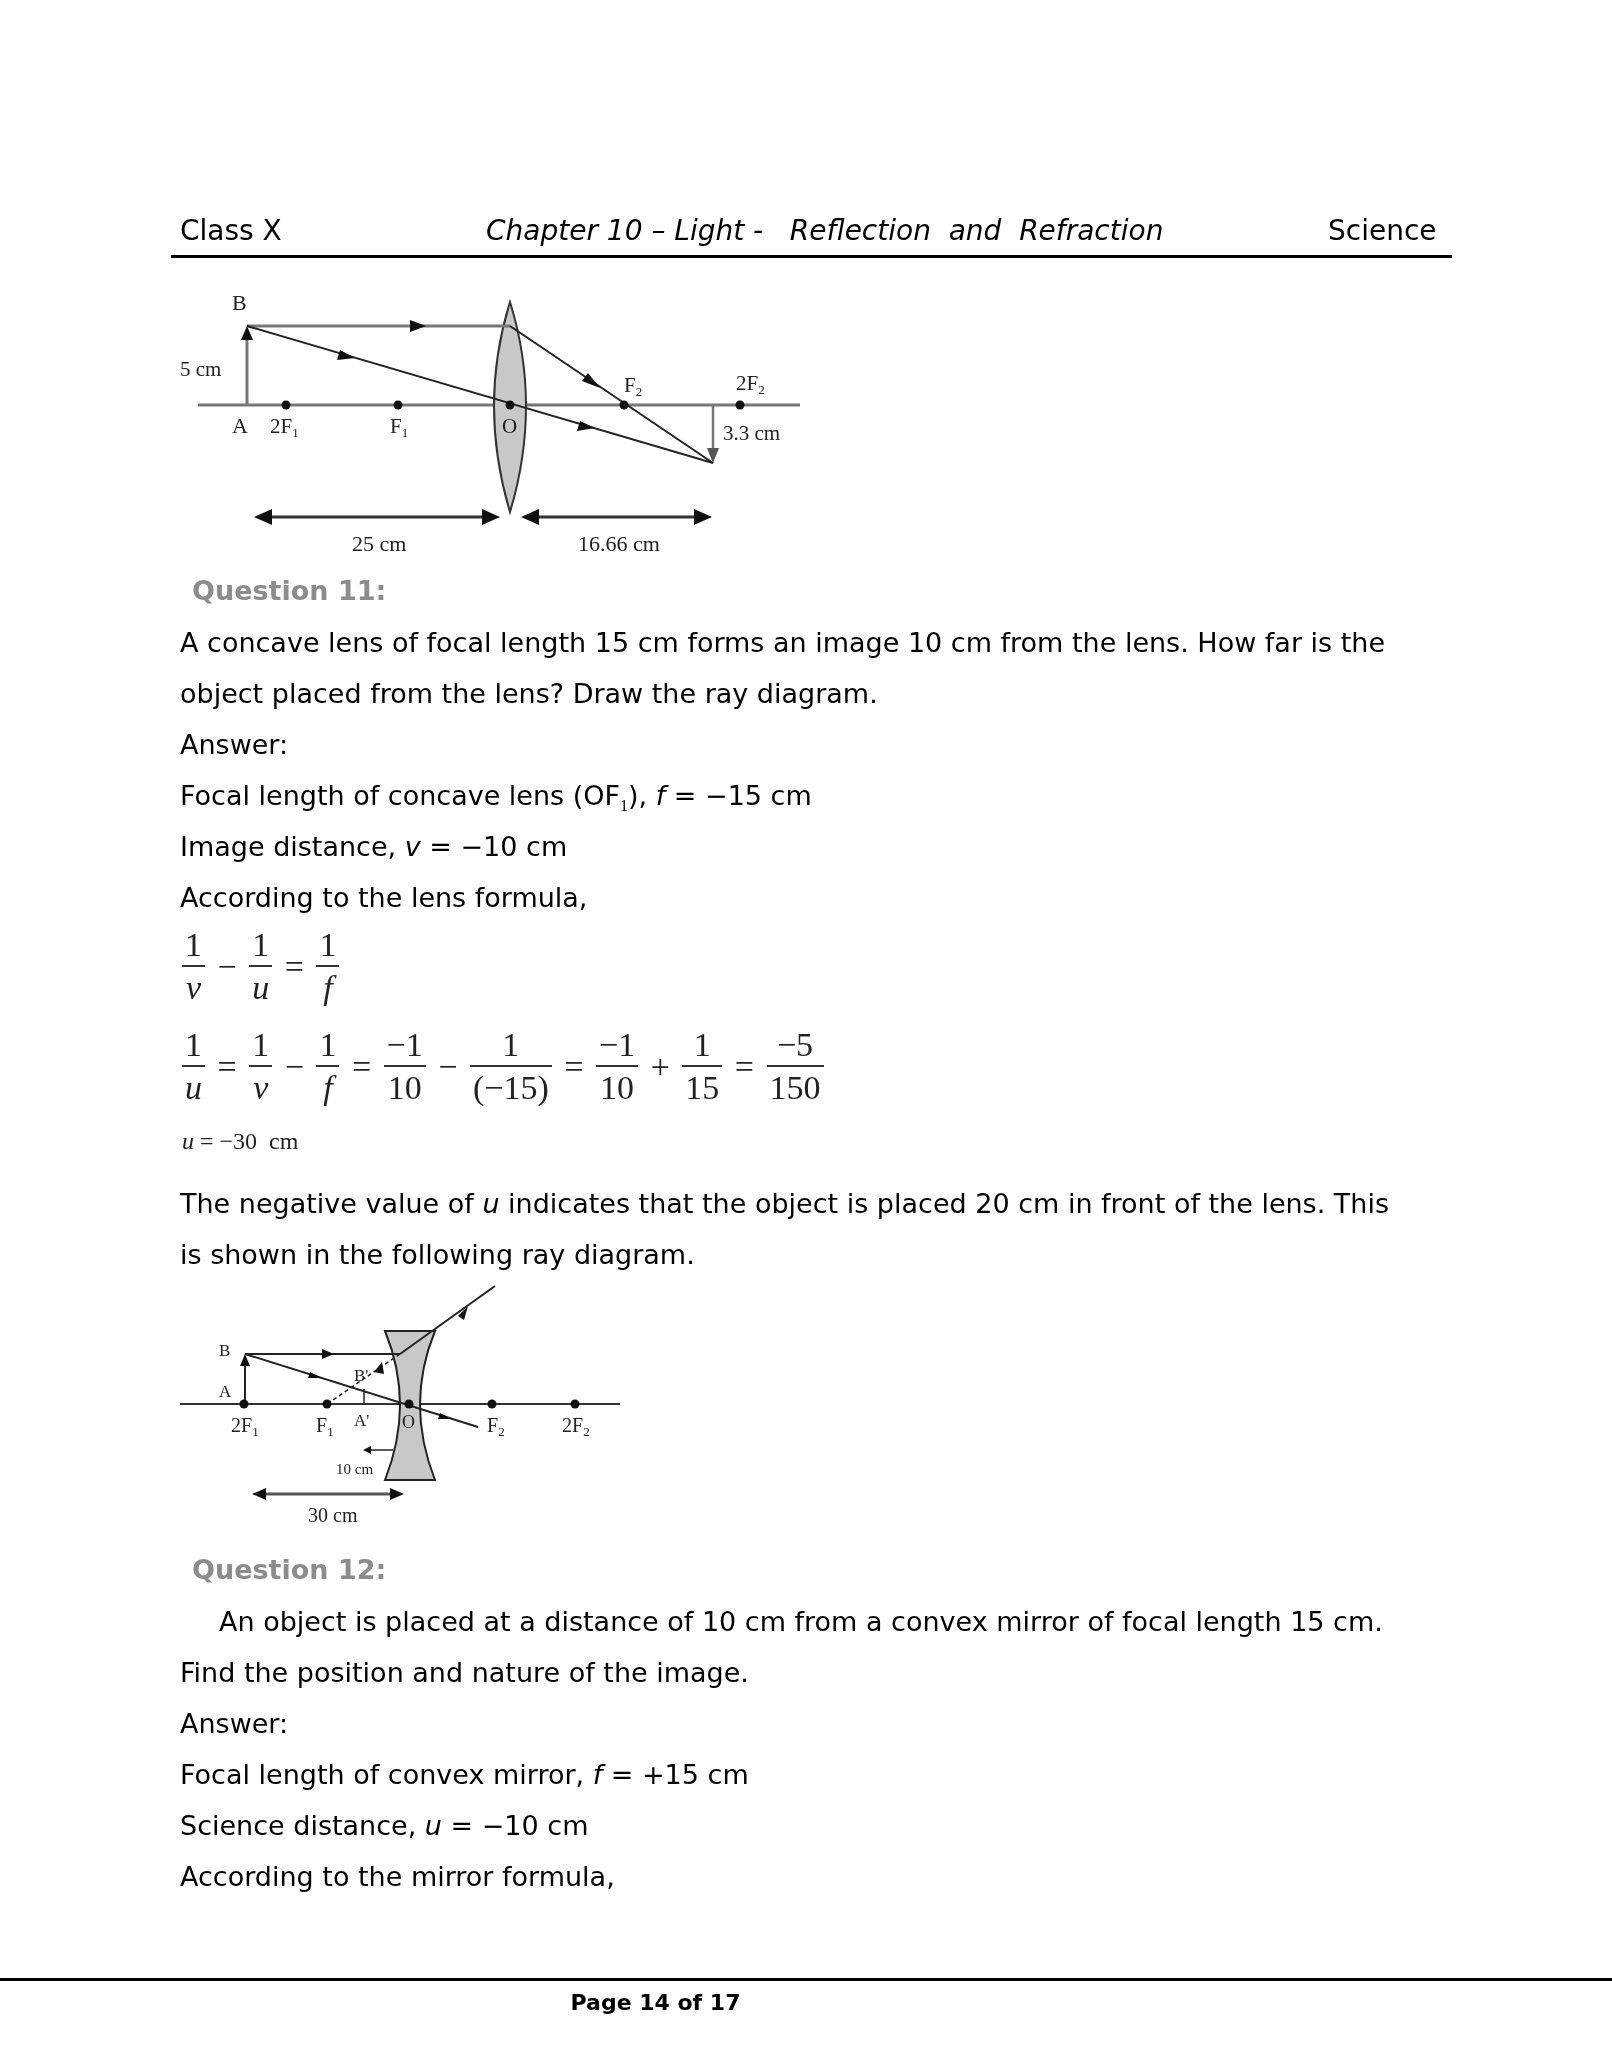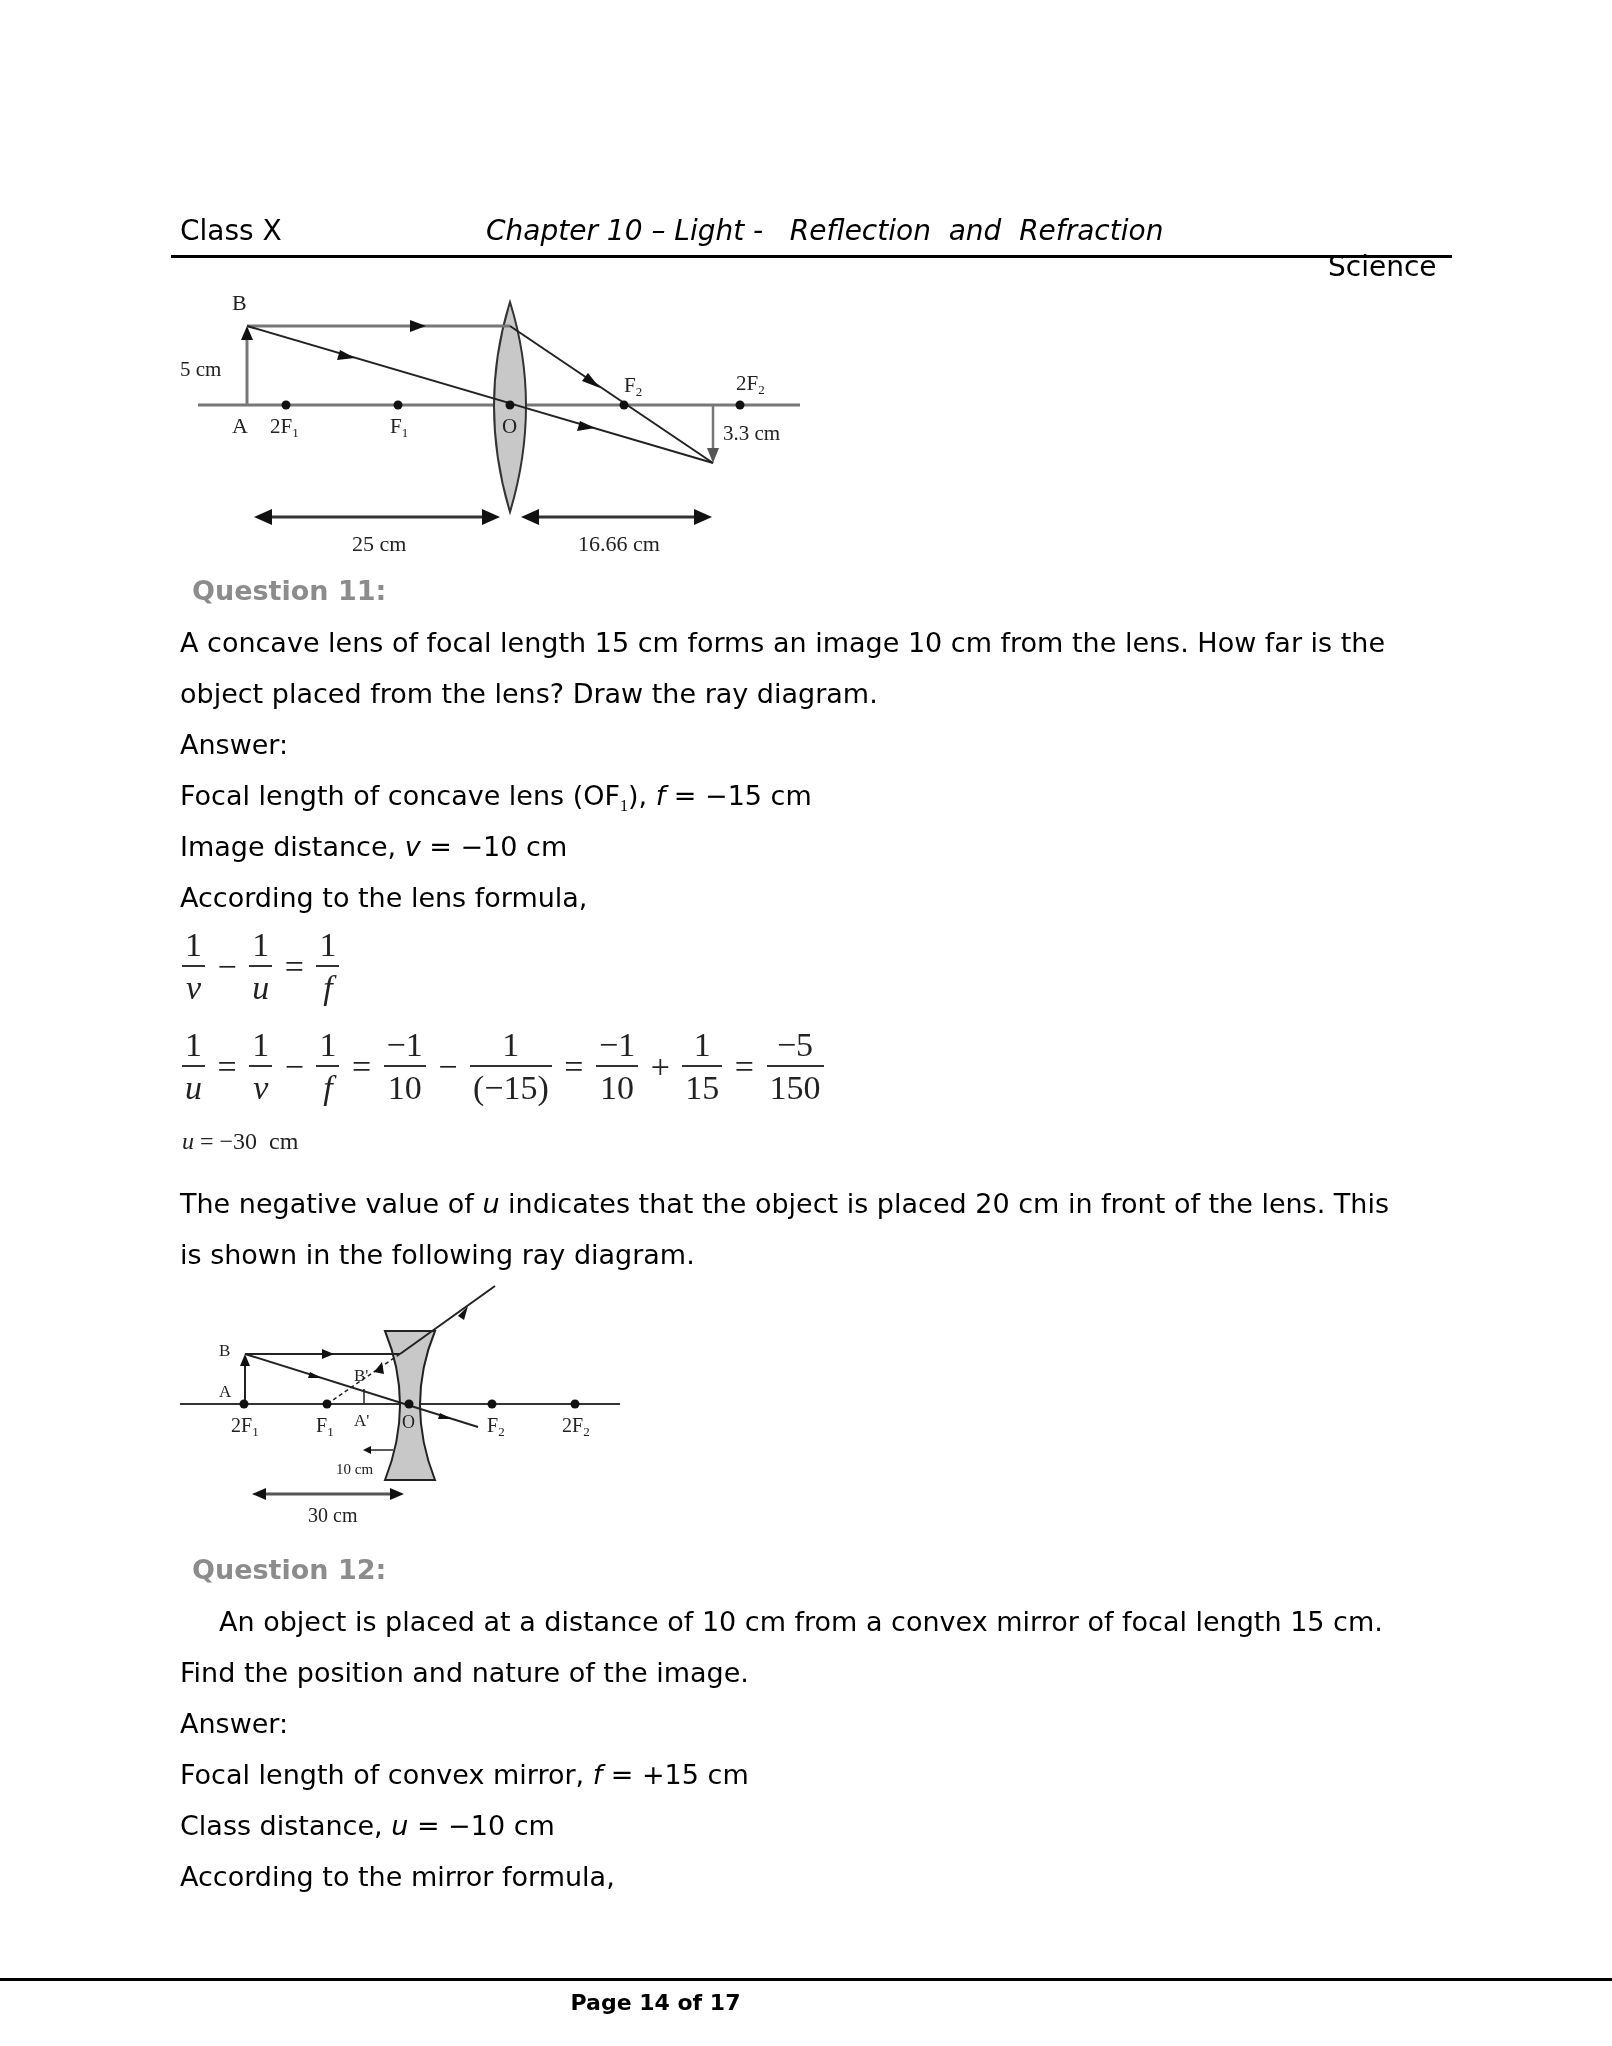--- a/index.html
+++ b/index.html
@@ -19,21 +19,21 @@
   .frac .den { display: block; padding: 0 3px; line-height: 42px; }
   .math { font-family: "Liberation Serif", "DejaVu Serif", serif; font-size: 34px; color: #222; }
   .op { display: inline-block; vertical-align: middle; margin: 0 2px; }
   sub { font-size: 16px; }
 </style>
 </head>
 <body>
 
 <div class="abs hdr" style="left:180px;">Class X</div>
 <div class="abs hdr" style="left:486px; white-space:pre;font-style:italic;">Chapter 10 – Light -   Reflection  and  Refraction</div>
-<div class="abs hdr" style="left:1328px;margin-top:36px;">Science</div>
+<div class="abs hdr" style="left:1328px;">Science</div>
 <div class="rule" style="left:171px; top:255px; width:1281px; height:3px;"></div>
 
 <svg class="abs" style="left:170px; top:285px;" width="650" height="275" viewBox="170 285 650 275">
   <defs>
     <marker id="ah" markerWidth="10" markerHeight="10" refX="5" refY="5" orient="auto" markerUnits="userSpaceOnUse">
       <path d="M0,0 L10,5 L0,10 z" fill="#111"></path>
     </marker>
   </defs>
 
   <line x1="198" y1="405" x2="800" y2="405" stroke="#777" stroke-width="3"></line>
@@ -178,18 +178,18 @@
 </svg>
 
 <div class="abs qhead" style="left:180px; top:1554px;">Question 12:</div>
 <div class="abs txt" style="left:180px; top:1605px;margin-left:39px;">An object is placed at a distance of 10 cm from a convex mirror of focal length 15 cm.</div>
 <div class="abs txt" style="left:180px; top:1656px;">Find the position and nature of the image.</div>
 <div class="abs txt" style="left:180px; top:1707px;">Answer:</div>
 <div class="abs txt" style="left:180px; top:1758px;">
   <span>Focal length of convex mirror, </span><span class="it">f</span><span> = +15 cm</span>
 </div>
 <div class="abs txt" style="left:180px; top:1809px;">
-  <span>Class distance, </span><span class="it">u</span><span> = −10 cm</span>
+  <span>Science distance, </span><span class="it">u</span><span> = −10 cm</span>
 </div>
 <div class="abs txt" style="left:180px; top:1860px;">According to the mirror formula,</div>
 
 <div class="rule" style="left:0; top:1978px; width:1612px; height:3px;"></div>
 <div class="abs footer">Page 14 of 17</div>
 
 </body></html>

